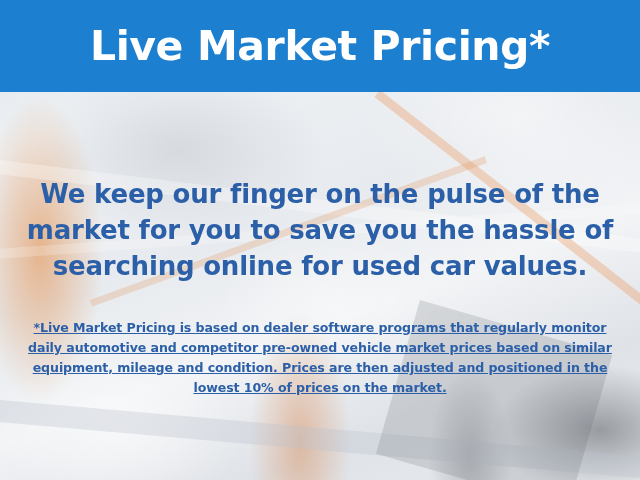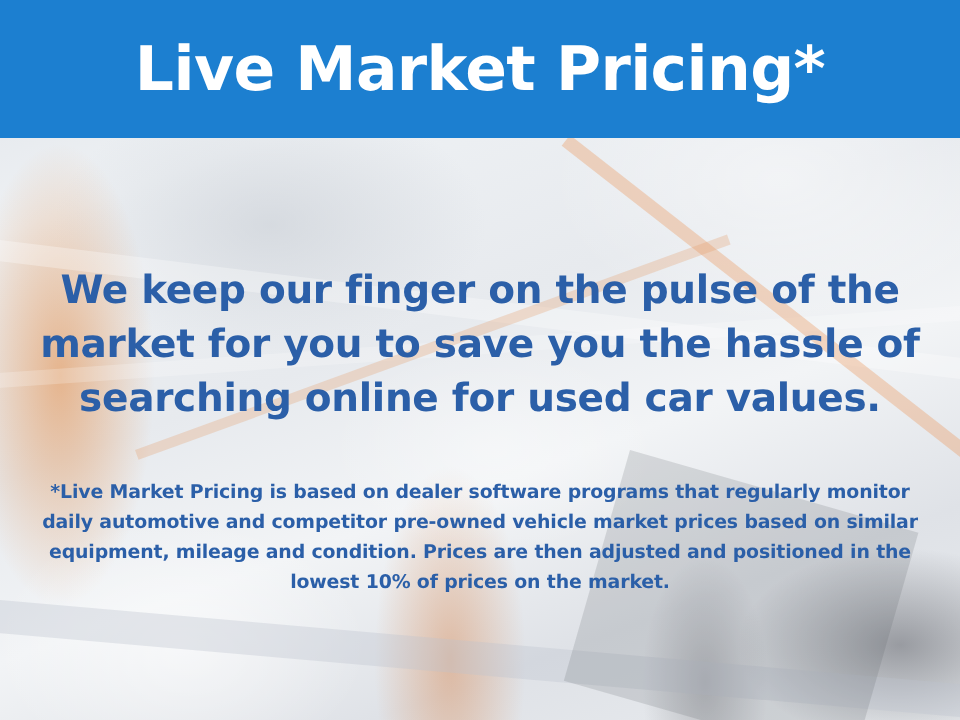--- a/index.html
+++ b/index.html
@@ -99,20 +99,21 @@
     left: 24px;
     top: 318px;
     width: 592px;
     text-align: center;
     color: #2b5fa8;
     font-size: 12.6px;
     font-weight: bold;
     line-height: 20px;
     letter-spacing: -0.1px;
     font-family: "DejaVu Sans", sans-serif;
+    text-decoration: underline;
   }
 </style>
 </head>
 <body>
 
 <div id="page">
 
   <div class="bg-photo">
     <div class="bg-streak streak1"></div>
     <div class="bg-streak streak2"></div>

